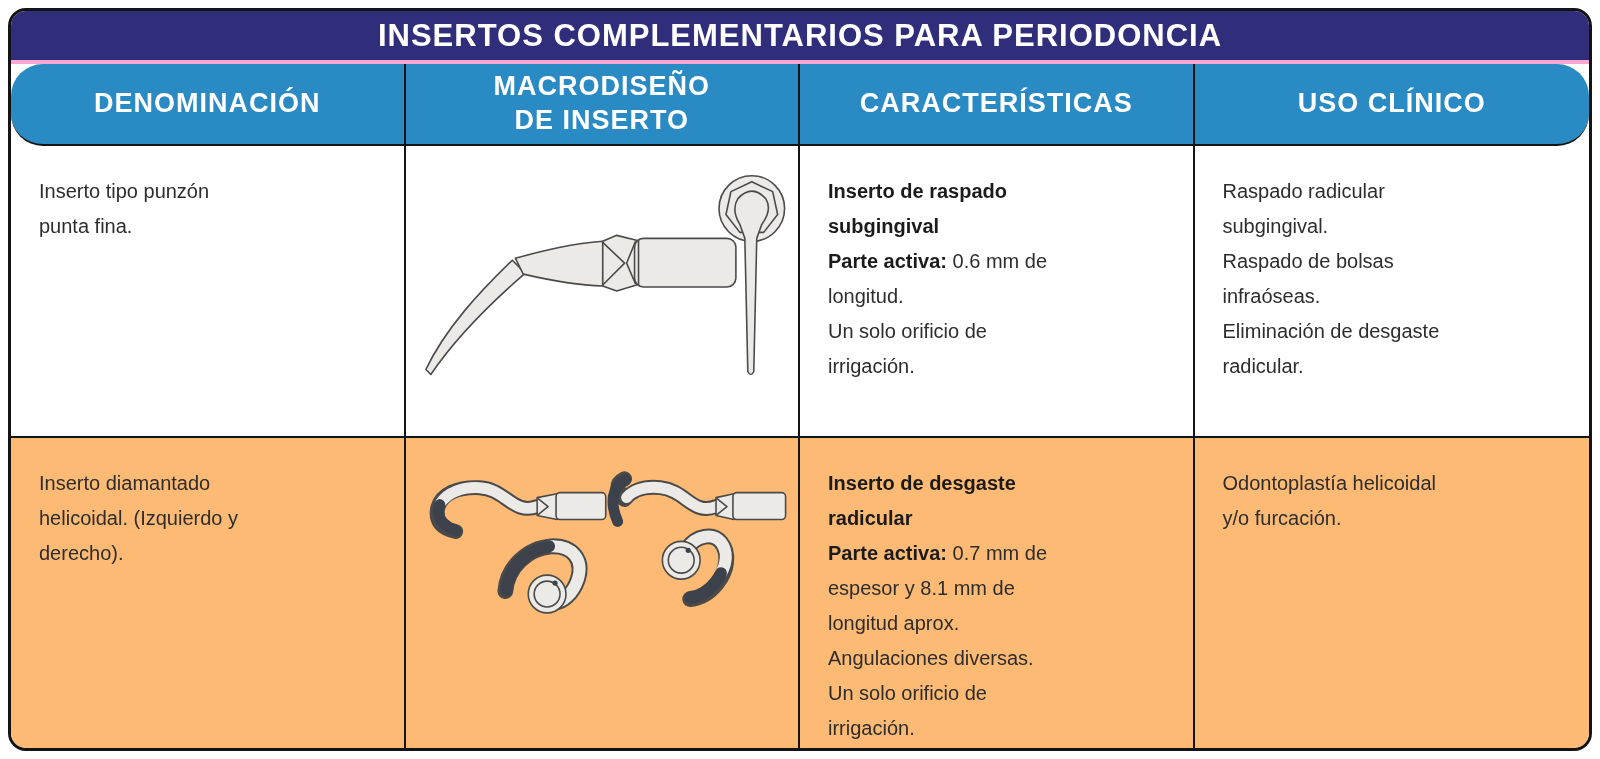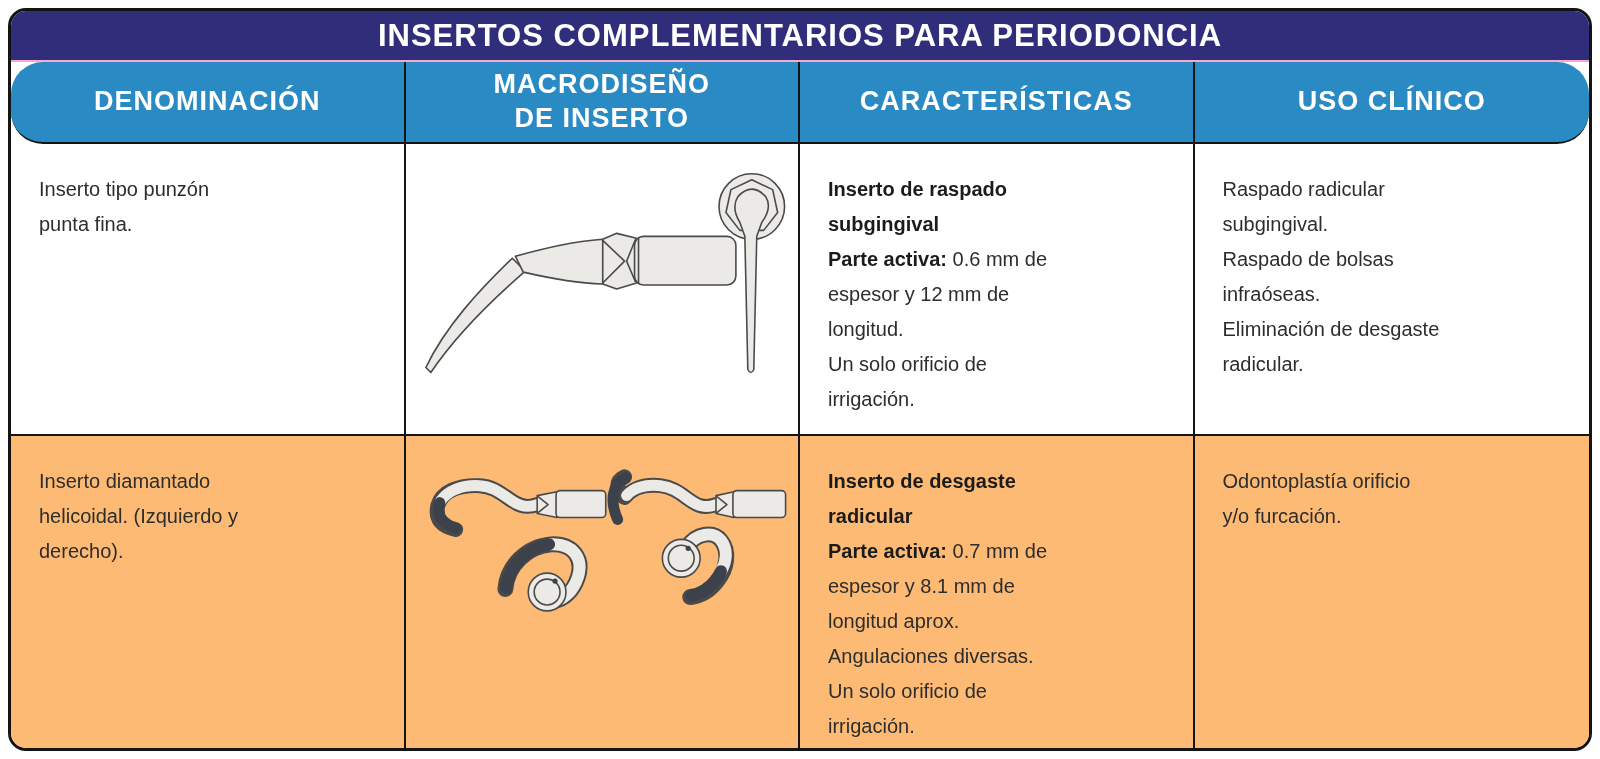--- a/index.html
+++ b/index.html
@@ -25,21 +25,21 @@
     height: 49px;
     flex: 0 0 49px;
     background: #302e7b;
     color: #ffffff;
     display: flex;
     align-items: center;
     justify-content: center;
     font-size: 31px;
     font-weight: bold;
     letter-spacing: 1px;
-    border-bottom: 2px solid #f9a8d4;
+    border-bottom: 4px solid #f9a8d4;
   }
   .header-row {
     flex: 0 0 80px;
     height: 80px;
     display: grid;
     grid-template-columns: 25% 25% 25% 25%;
     background: #2a8bc4;
     border-bottom: 2px solid #141414;
     border-radius: 32px;
   }
@@ -129,21 +129,20 @@
 
             <path d="M334 52 Q 348 37 362 52 Q 369 63 358 78 L 353 92 L 350 226 Q 347 232 344 226 L 341 92 L 336 78 Q 327 63 334 52 Z"></path>
           </g>
         </svg>
       </div>
 
       <div class="cell">
         <div class="line bold">Inserto de raspado</div>
         <div class="line bold">subgingival</div>
         <div class="line"><span class="bold">Parte activa:</span><span> 0.6 mm de</span></div>
-        <div class="line">espesor y 12 mm de</div>
         <div class="line">longitud.</div>
         <div class="line">Un solo orificio de</div>
         <div class="line">irrigación.</div>
       </div>
 
       <div class="cell">
         <div class="line">Raspado radicular</div>
         <div class="line">subgingival.</div>
         <div class="line">Raspado de bolsas</div>
         <div class="line">infraóseas.</div>
@@ -207,19 +206,19 @@
         <div class="line bold">radicular</div>
         <div class="line"><span class="bold">Parte activa:</span><span> 0.7 mm de</span></div>
         <div class="line">espesor y 8.1 mm de</div>
         <div class="line">longitud aprox.</div>
         <div class="line">Angulaciones diversas.</div>
         <div class="line">Un solo orificio de</div>
         <div class="line">irrigación.</div>
       </div>
 
       <div class="cell">
-        <div class="line">Odontoplastía orificio</div>
+        <div class="line">Odontoplastía helicoidal</div>
         <div class="line">y/o furcación.</div>
       </div>
     </div>
 
   </div>
 </div>
 
 </body></html>

